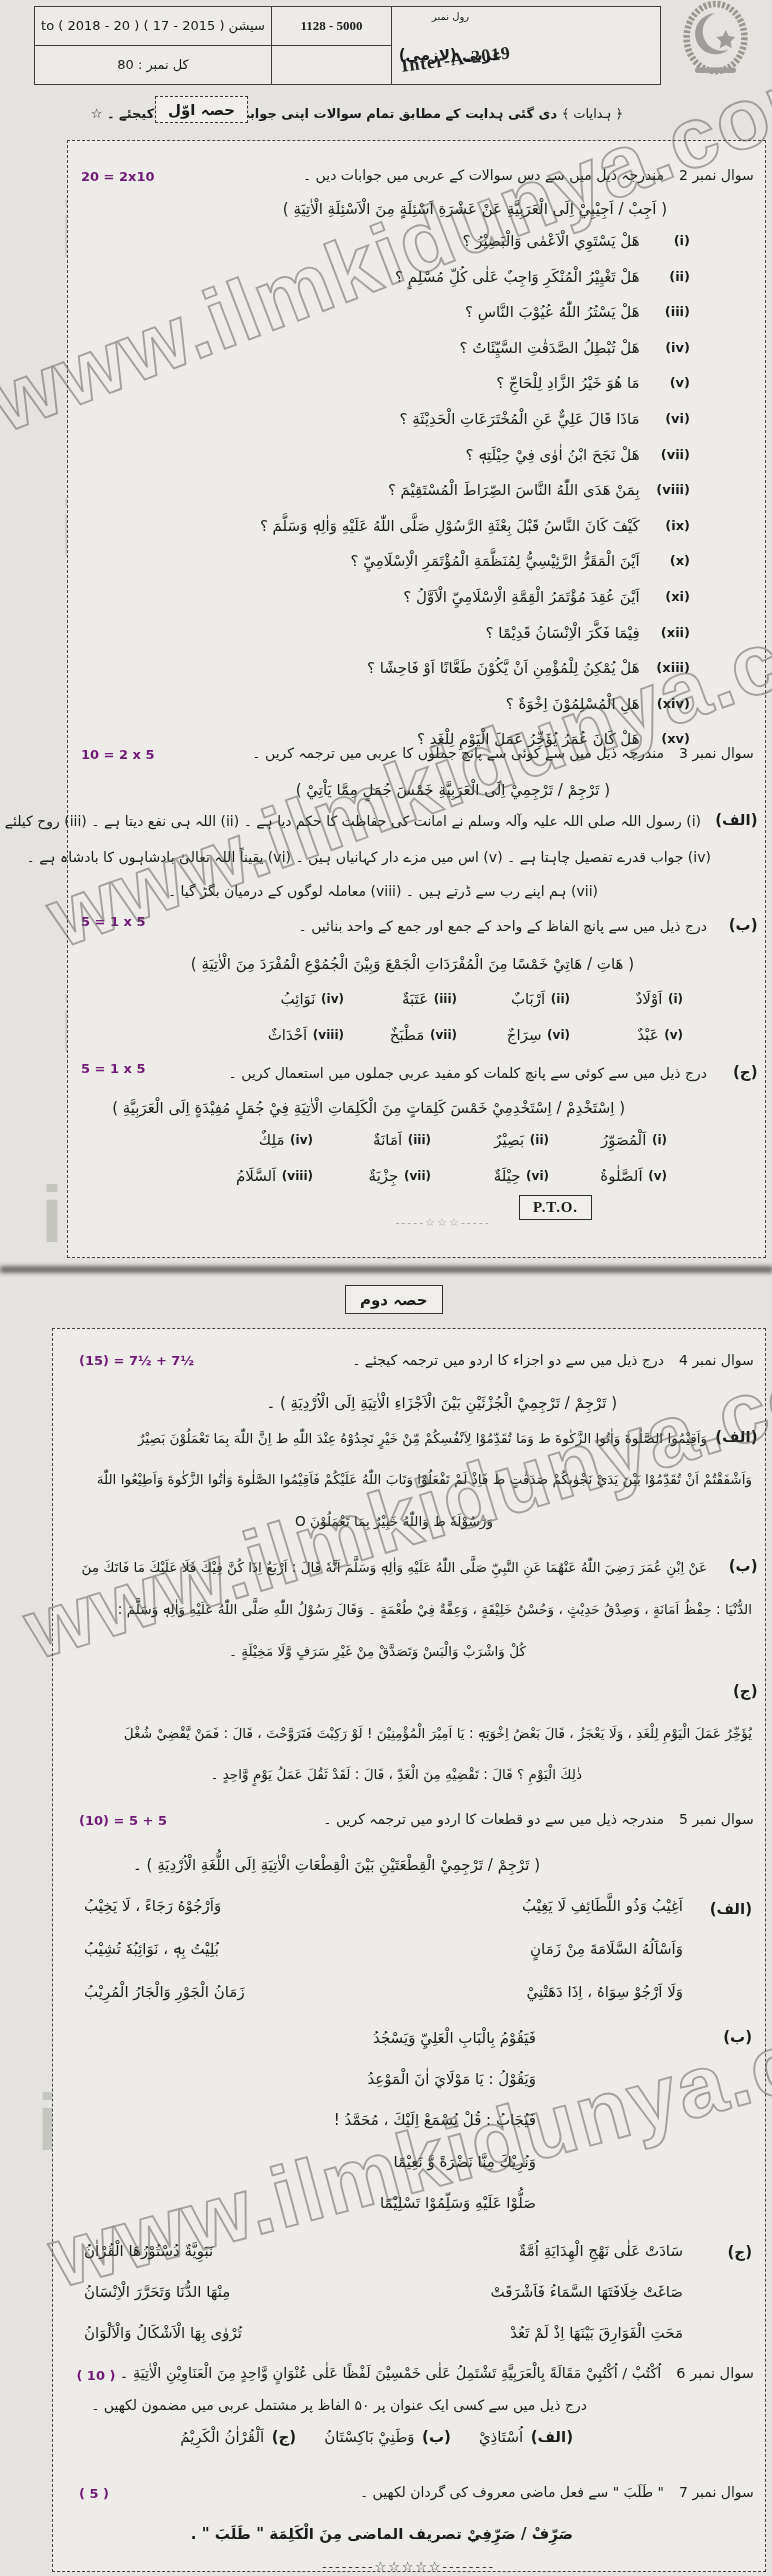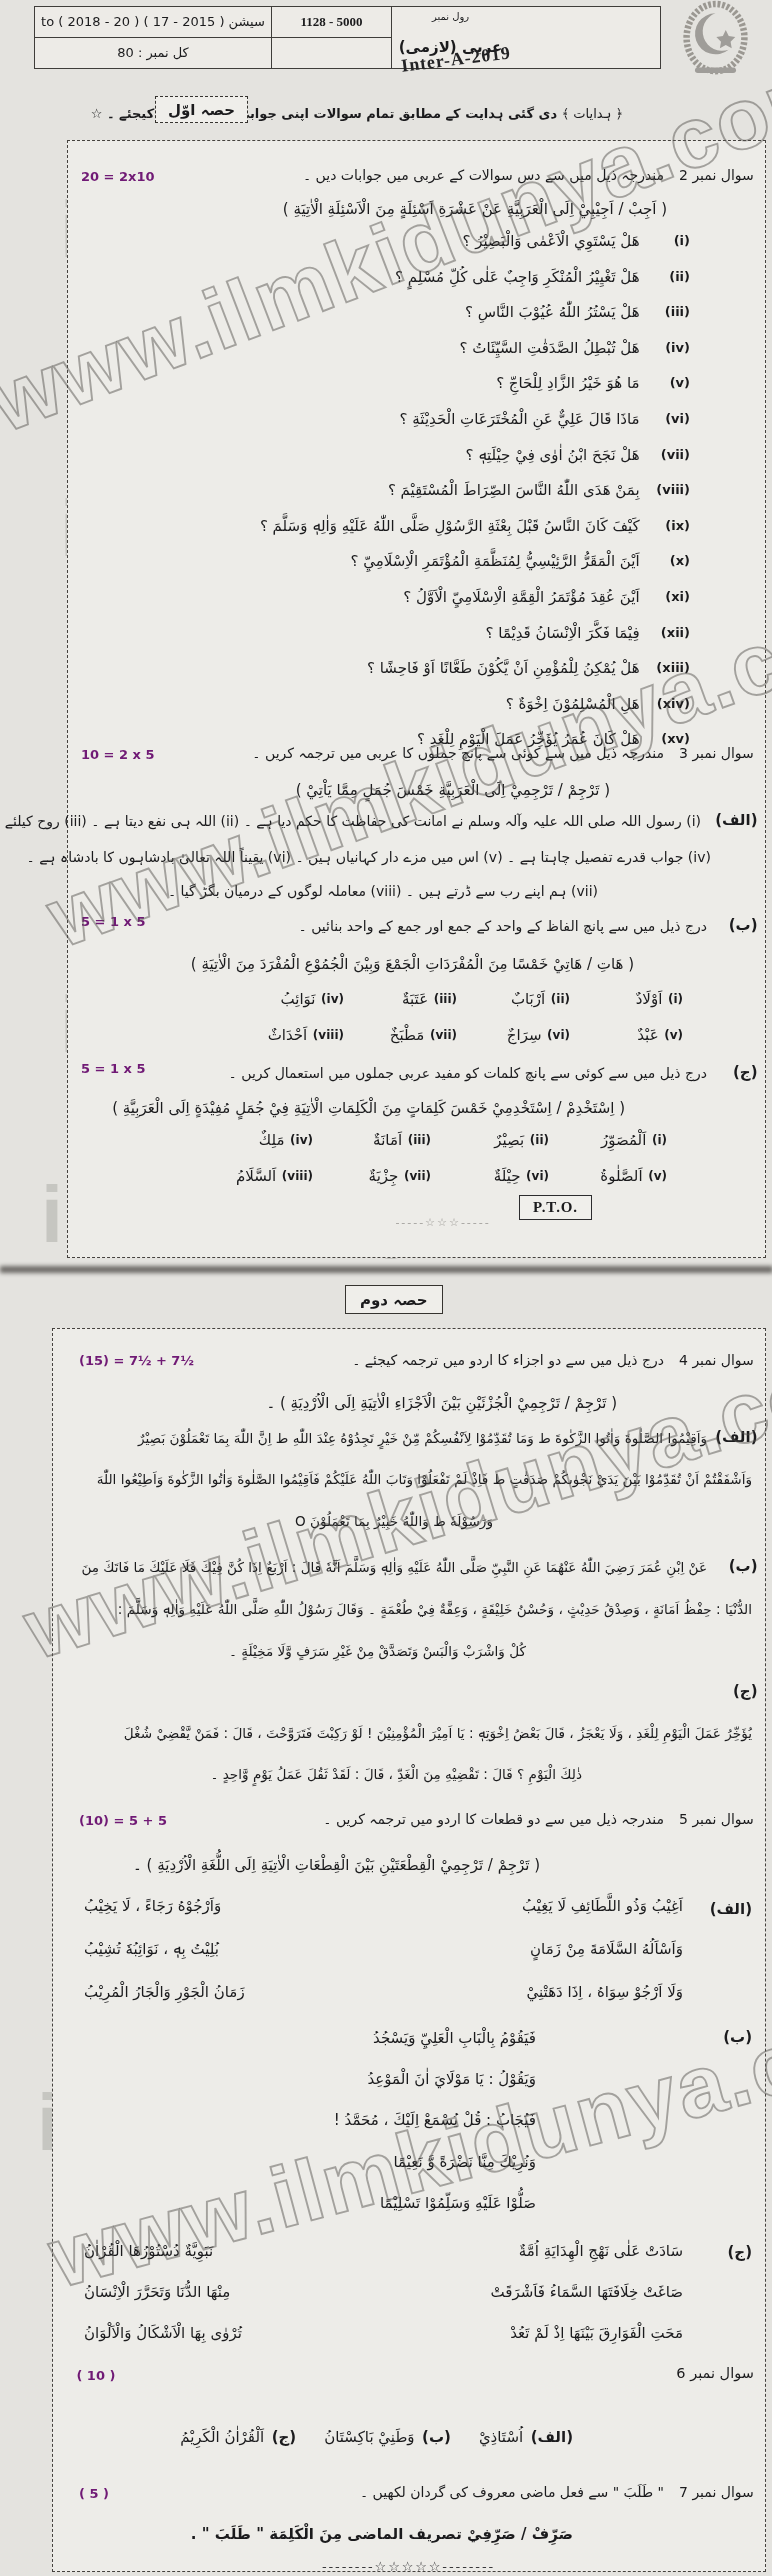--- a/index.html
+++ b/index.html
@@ -7,21 +7,21 @@
   #page{position:relative;width:773px;height:2576px;background:#e4e3df;overflow:hidden;
         font-family:"DejaVu Sans",sans-serif;color:#1b1b1d}
   
   .wm-solid{position:absolute;z-index:1;font:bold 79px "Liberation Sans",sans-serif;
             color:rgba(138,136,132,.32);letter-spacing:1.9px;white-space:nowrap;pointer-events:none}
   .wm-solid.small{font-size:54px;color:rgba(150,148,144,.22)}
   .wm-outline{position:absolute;z-index:3;font:bold 86px "Liberation Sans",sans-serif;
               color:transparent;-webkit-text-stroke:1.9px rgba(82,80,76,.48);
               letter-spacing:1.9px;white-space:nowrap;transform-origin:0 50%;pointer-events:none}
   
-  #header-table{position:absolute;left:34px;top:5.6px;width:627px;height:63px;z-index:2;
+  #header-table{position:absolute;left:34px;top:5.6px;width:627px;height:79px;z-index:2;
                 display:flex;border:1.9px solid #3f3d3a;background:#edebe7}
   .hcol{display:flex;flex-direction:column;border-left:1.9px solid #3f3d3a}
   .hcol:first-child{border-left:none}
   .hcell{flex:1;display:flex;align-items:center;justify-content:center;
          font-size:13px;white-space:nowrap;direction:rtl}
   .hcell.b{border-top:1.9px solid #3f3d3a}
   .latin{font-family:"Liberation Serif",serif;font-weight:bold;direction:ltr}
   #stamp{position:absolute;left:401px;top:49px;z-index:2;transform:rotate(-7deg);
          font:bold 18px "Liberation Serif",serif;letter-spacing:0.9px;color:#232325}
   #emblem{position:absolute;left:667px;top:0;z-index:2;opacity:.8}
@@ -350,22 +350,24 @@
           <span>مِنْهَا الدُّنَا وَتَحَرَّرَ الْاِنْسَانُ</span>
         </div>
         <div class="couplet">
           <span>مَحَتِ الْفَوَارِقَ بَيْنَهَا اِذْ لَمْ تَعُدْ</span>
           <span>تُرْوٰى بِهَا الْاَشْكَالُ وَالْاَلْوَانُ</span>
         </div>
       </div>
 
     <div class="qhead" style="top:1036px;right:11.2px;font-size:14.5px">
       <span class="qlabel">سوال نمبر 6</span>
+      <span>اُكْتُبْ / اُكْتُبِيْ مَقَالَةً بِالْعَرَبِيَّةِ تَشْتَمِلُ عَلٰى خَمْسِيْنَ لَفْظًا عَلٰى عُنْوَانٍ وَّاحِدٍ مِنَ الْعَنَاوِيْنِ الْاٰتِيَةِ ۔</span>
     </div>
     <div class="marks" style="top:1039px;left:23.4px">( 10 )</div>
+    <div class="uline" style="top:1066px;right:178px">درج ذیل میں سے کسی ایک عنوان پر ۵۰ الفاظ پر مشتمل عربی میں مضمون لکھیں ۔</div>
     <div class="topic-list" style="top:1099px;right:192px">
 
     <div class="topic">
           <span class="num">(الف)</span>
           <span>اُسْتَاذِيْ</span>
         </div>
         <div class="topic">
           <span class="num">(ب)</span>
           <span>وَطَنِيْ بَاكِسْتَانُ</span>
         </div>

